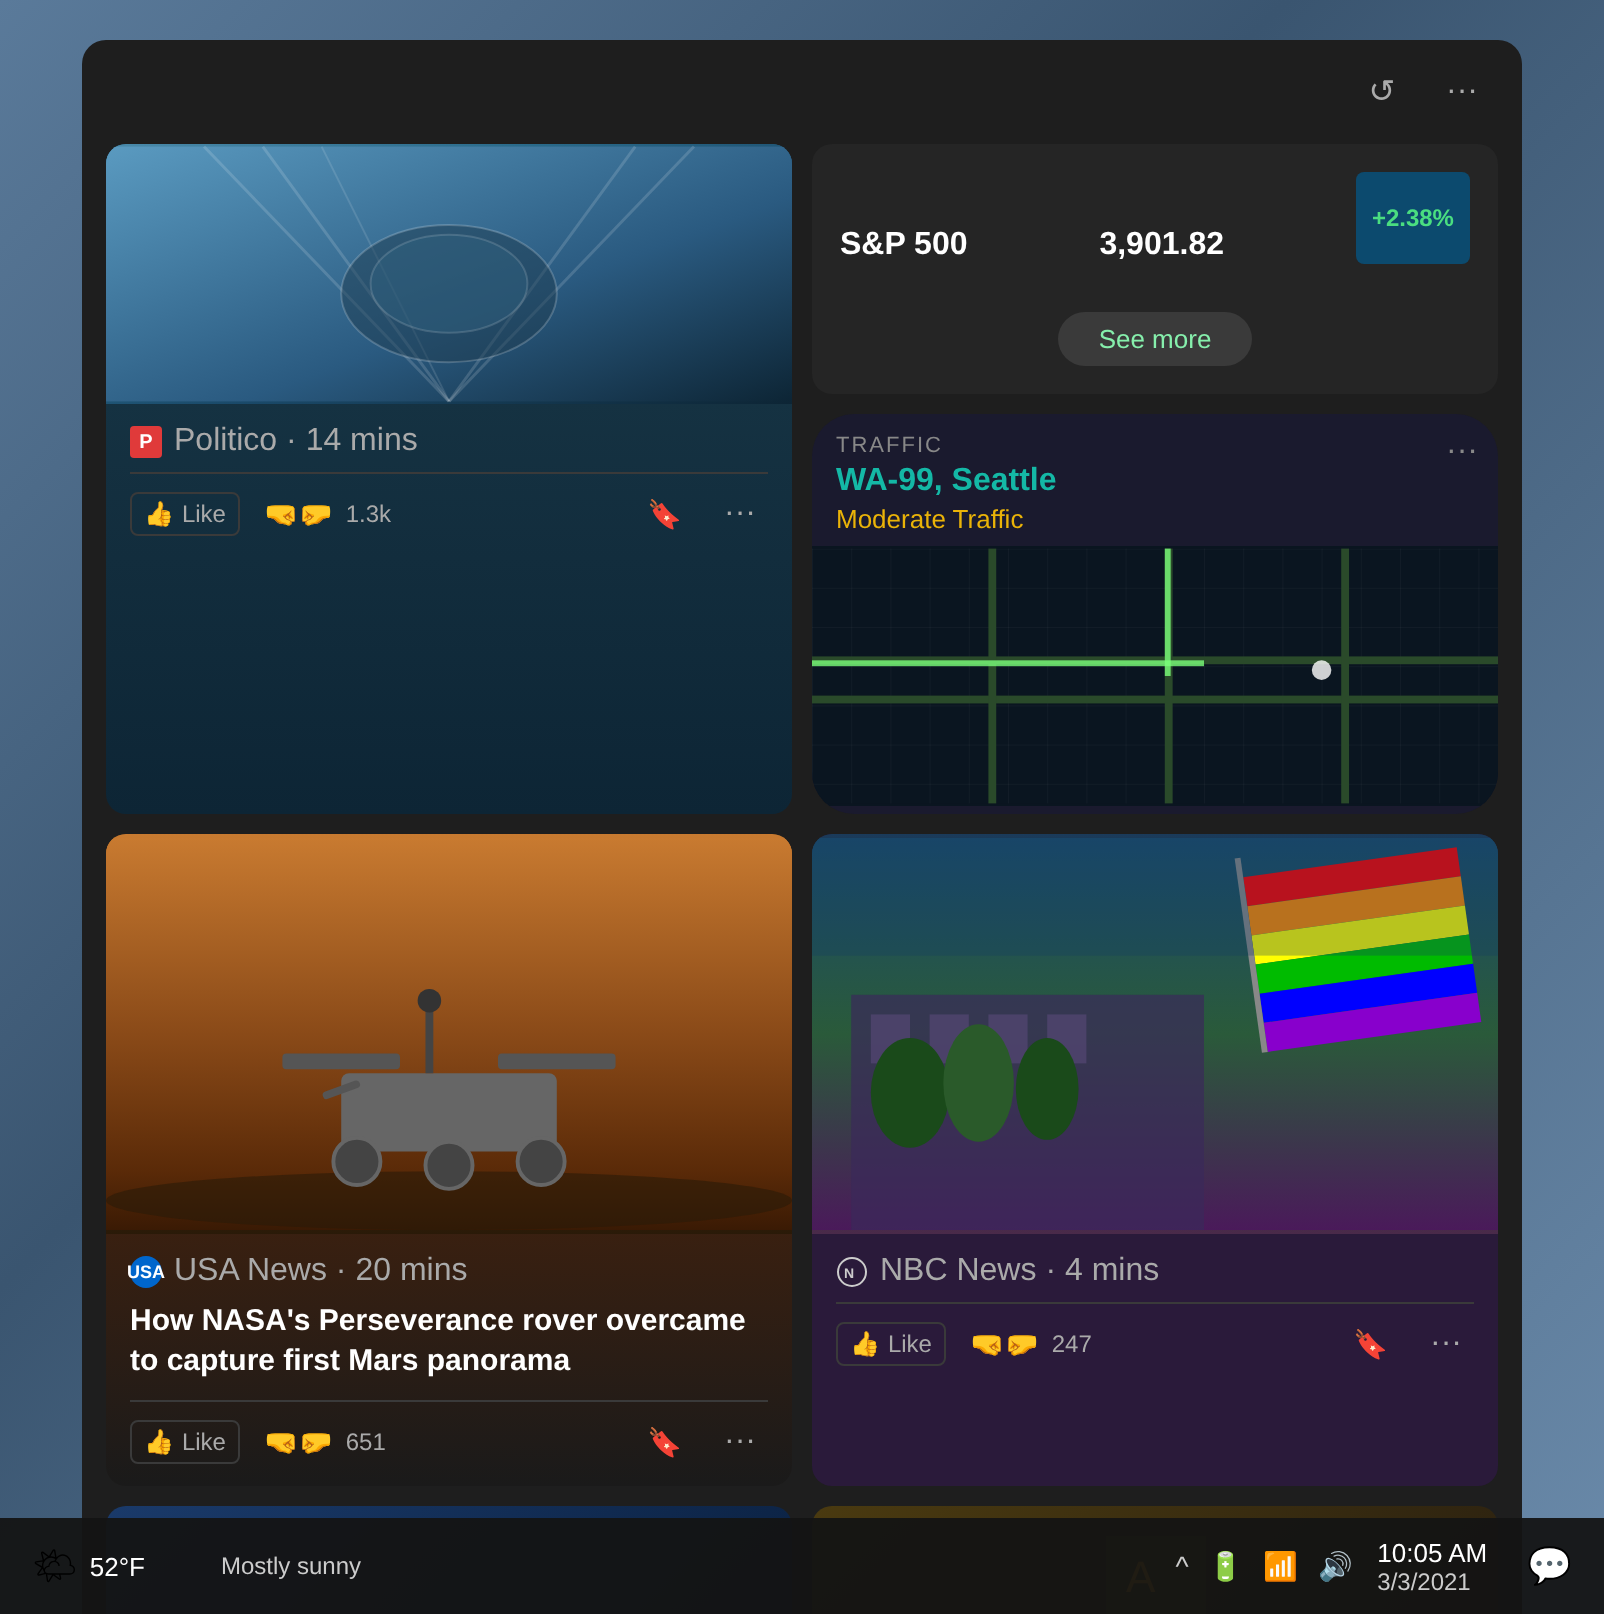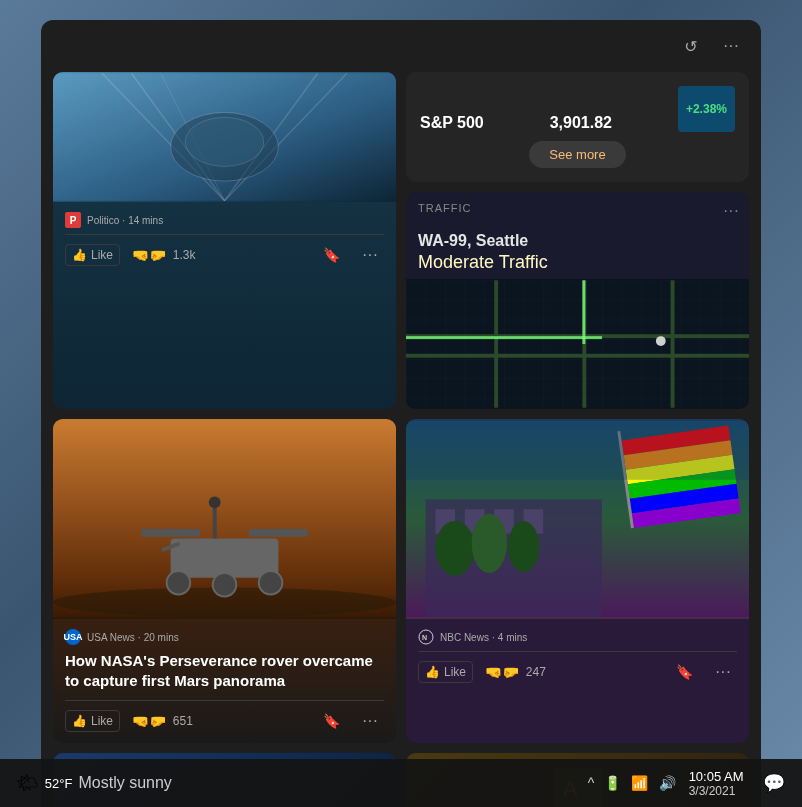--- a/index.html
+++ b/index.html
@@ -116,21 +116,21 @@
       font-weight: bold;
       color: white;
     }
 
     .politico-icon { background: #e03a3a; }
     .usatoday-icon { background: #0066cc; border-radius: 50%; }
     .nbcnews-icon { background: transparent; }
 
     .source-name {
       color: #aaa;
-      font-size: 10px;
+      font-size: 16px;
     }
 
     .card-title {
       color: #ffffff;
       font-size: 15px;
       font-weight: 600;
       line-height: 1.3;
       margin-bottom: 10px;
     }
 
@@ -217,61 +217,61 @@
       background: #0c4a6e;
       color: #4ade80;
       font-size: 12px;
       font-weight: 600;
       padding: 16px 8px;
       border-radius: 4px;
     }
 
     .see-more-btn {
       background: #3a3a3a;
-      color: #fdba74;
+      color: #86efac;
       border: none;
       border-radius: 16px;
       padding: 6px 20px;
       font-size: 13px;
       cursor: pointer;
       align-self: center;
-      margin-top: 1px;
+      margin-top: 16px;
     }
 
     
     .card-traffic {
       background: #1a1a2e;
-      border-radius: 10px;
+      border-radius: 21px;
       overflow: hidden;
       min-height: 200px;
       position: relative;
     }
 
     .traffic-header {
       padding: 10px 12px 6px;
       position: relative;
     }
 
     .traffic-label {
       color: #888;
       font-size: 11px;
       letter-spacing: 1px;
       text-transform: uppercase;
     }
 
     .traffic-location {
-      color: #e5e5e5;
+      color: #14b8a6;
       font-size: 16px;
       font-weight: 600;
-      margin-top: 18px;
+      margin-top: 3px;
     }
 
     .traffic-status {
-      color: #fef9c3;
-      font-size: 18px;
+      color: #eab308;
+      font-size: 13px;
       margin-top: 2px;
     }
 
     .traffic-map {
       width: 100%;
       height: 130px;
       background: #0a1520;
       position: relative;
       overflow: hidden;
     }
@@ -336,21 +336,22 @@
     }
 
     .weather-temp {
       color: #ffffff;
       font-size: 13px;
       font-weight: 500;
     }
 
     .weather-desc {
       color: #cccccc;
-      font-size: 16px;
+      font-size: 12px;
+      margin-left: 32px;
     }
 
     .taskbar-right {
       margin-left: auto;
       display: flex;
       align-items: center;
       gap: 12px;
     }
 
     .taskbar-icons {

